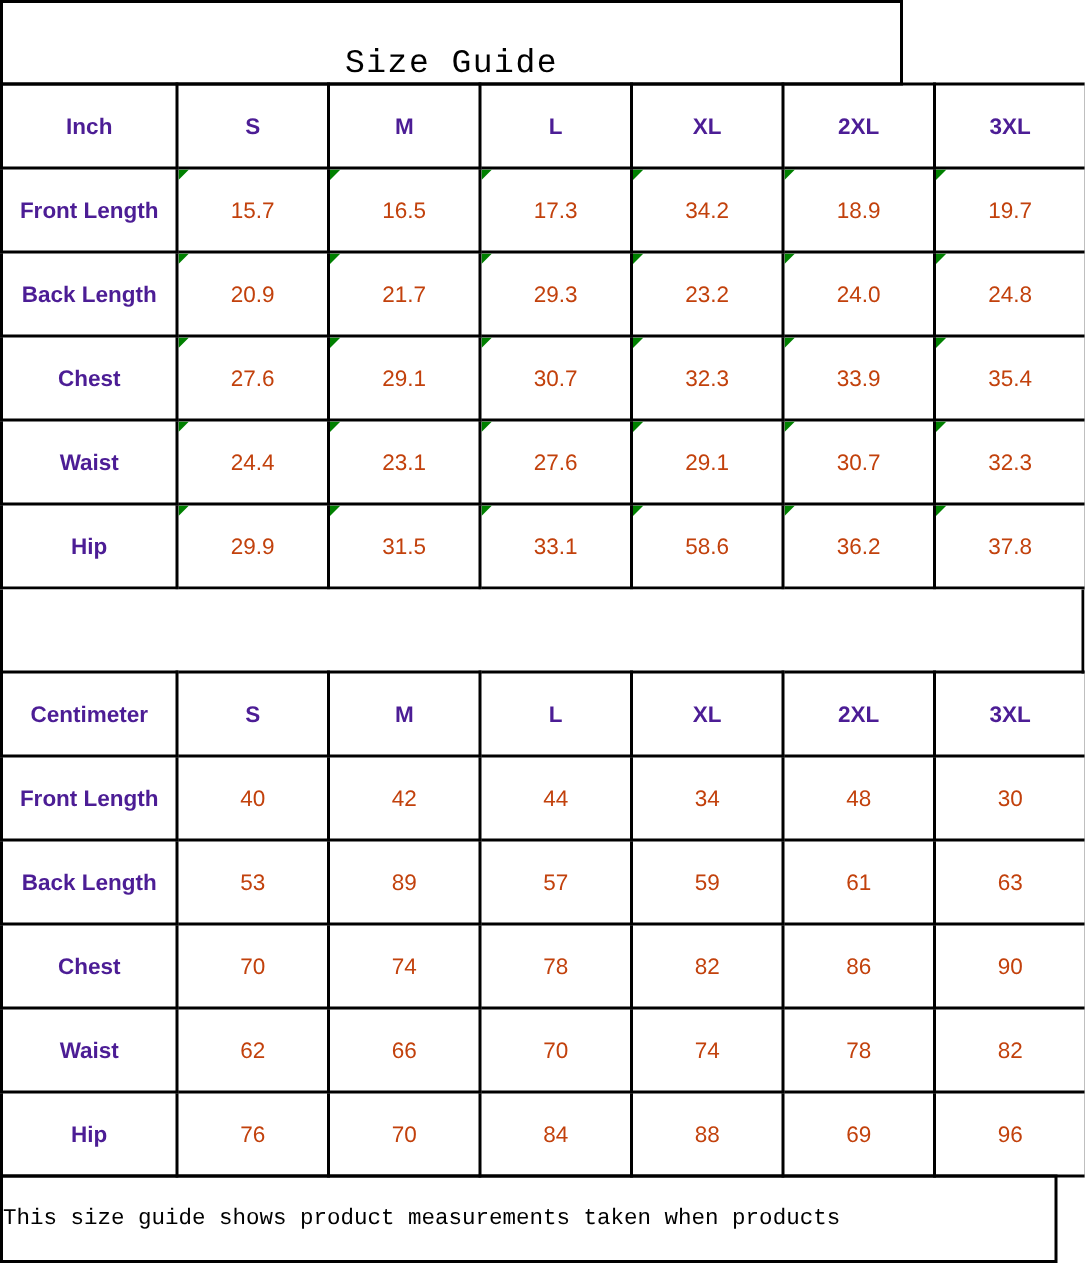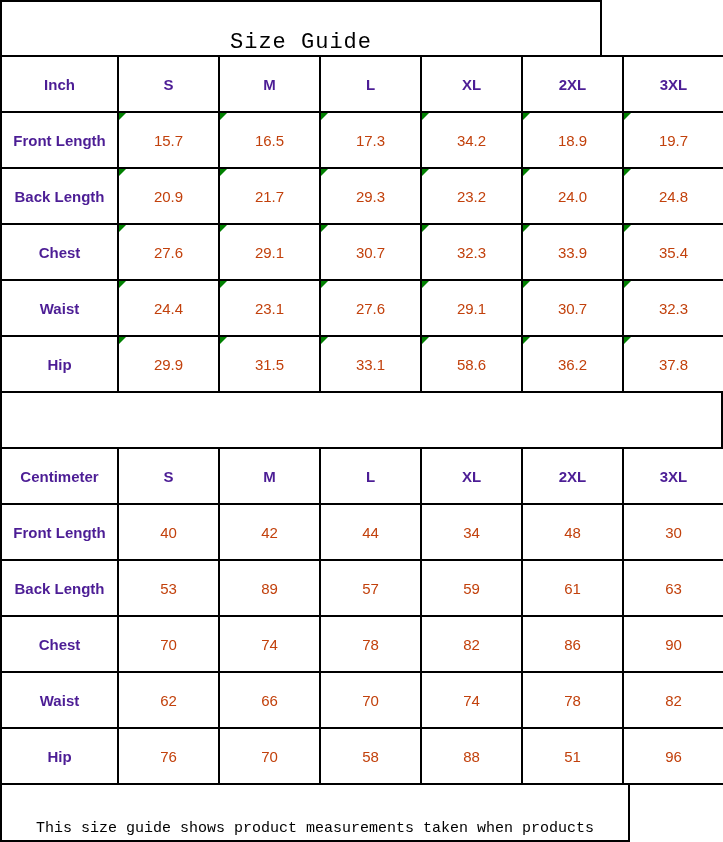--- a/index.html
+++ b/index.html
@@ -72,28 +72,28 @@
   .gap-row {
     box-sizing: border-box;
     width: 723px;
     height: 56px;
     border-left: 2px solid #000000;
     border-right: 2px solid #000000;
     background: #ffffff;
   }
   .footer-box {
     box-sizing: border-box;
-    width: 630px;
+    width: 705px;
     height: 59px;
     border: 2px solid #000000;
     margin-top: -2px;
     display: flex;
-    flex-direction: column;
+    flex-direction: row;
     align-items: center;
-    justify-content: flex-end;
+    justify-content: flex-start;
   }
   .footer-line {
     font-family: "Liberation Mono", "DejaVu Sans Mono", monospace;
     font-size: 15px;
     line-height: 1.45;
     color: #000000;
     white-space: nowrap;
   }
 </style>
 </head>
@@ -232,23 +232,23 @@
           <td><span>66</span></td>
           <td><span>70</span></td>
           <td><span>74</span></td>
           <td><span>78</span></td>
           <td><span>82</span></td>
         </tr>
         <tr>
           <th>Hip</th>
           <td><span>76</span></td>
           <td><span>70</span></td>
-          <td><span>58</span></td>
+          <td><span>84</span></td>
           <td><span>88</span></td>
-          <td><span>51</span></td>
+          <td><span>69</span></td>
           <td><span>96</span></td>
         </tr>
       </tbody>
   </table>
 
   <div class="footer-box">
     <span class="footer-line">This size guide shows product measurements taken when products</span>
   </div>
 
 </div>

